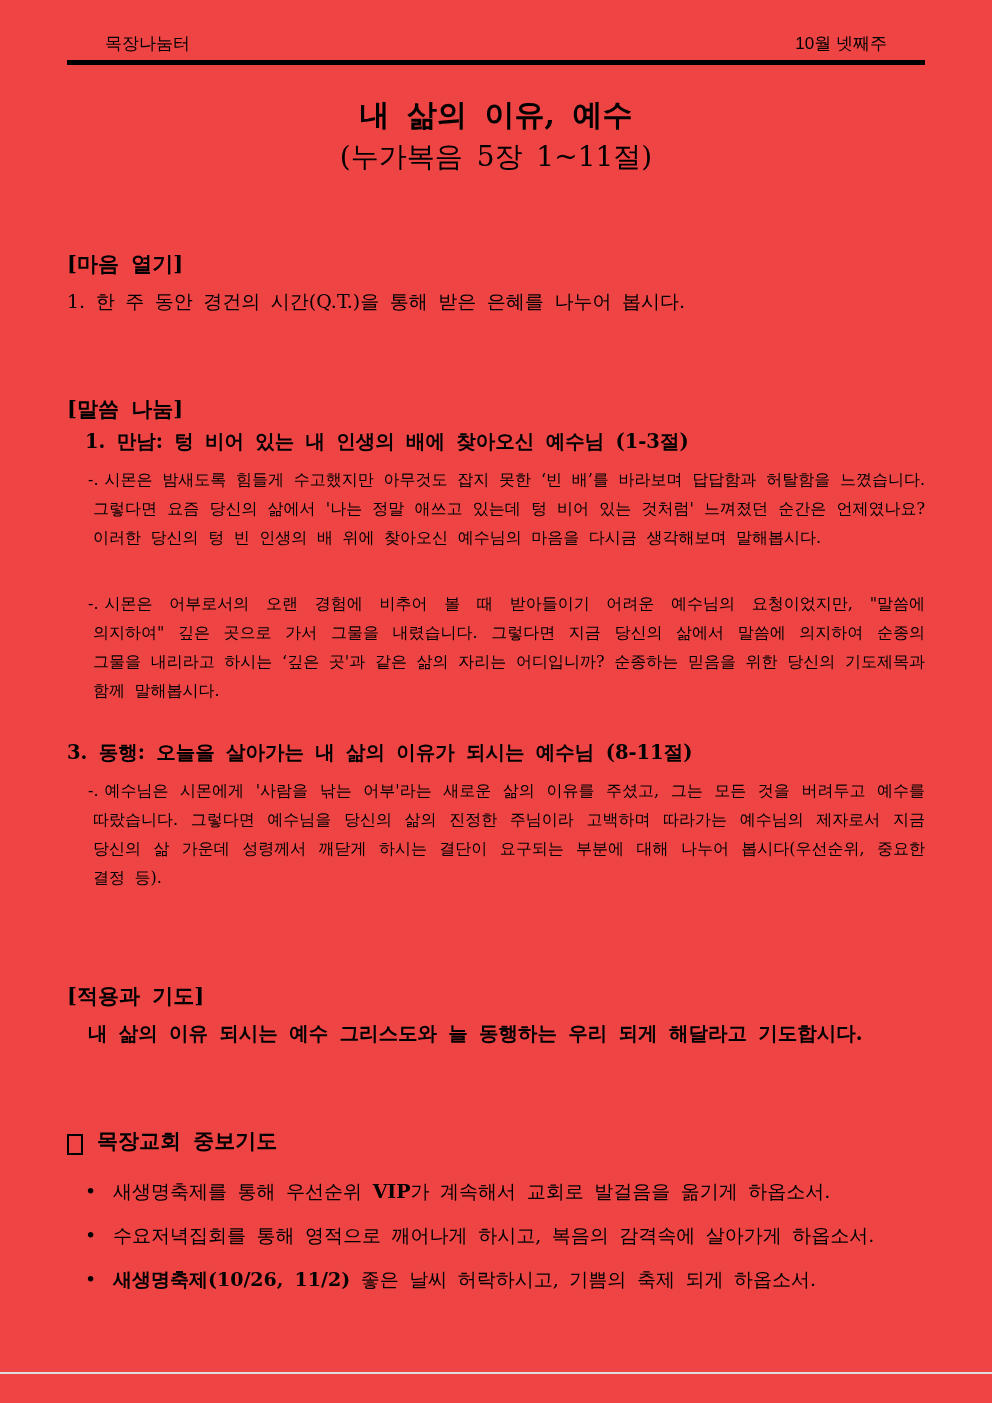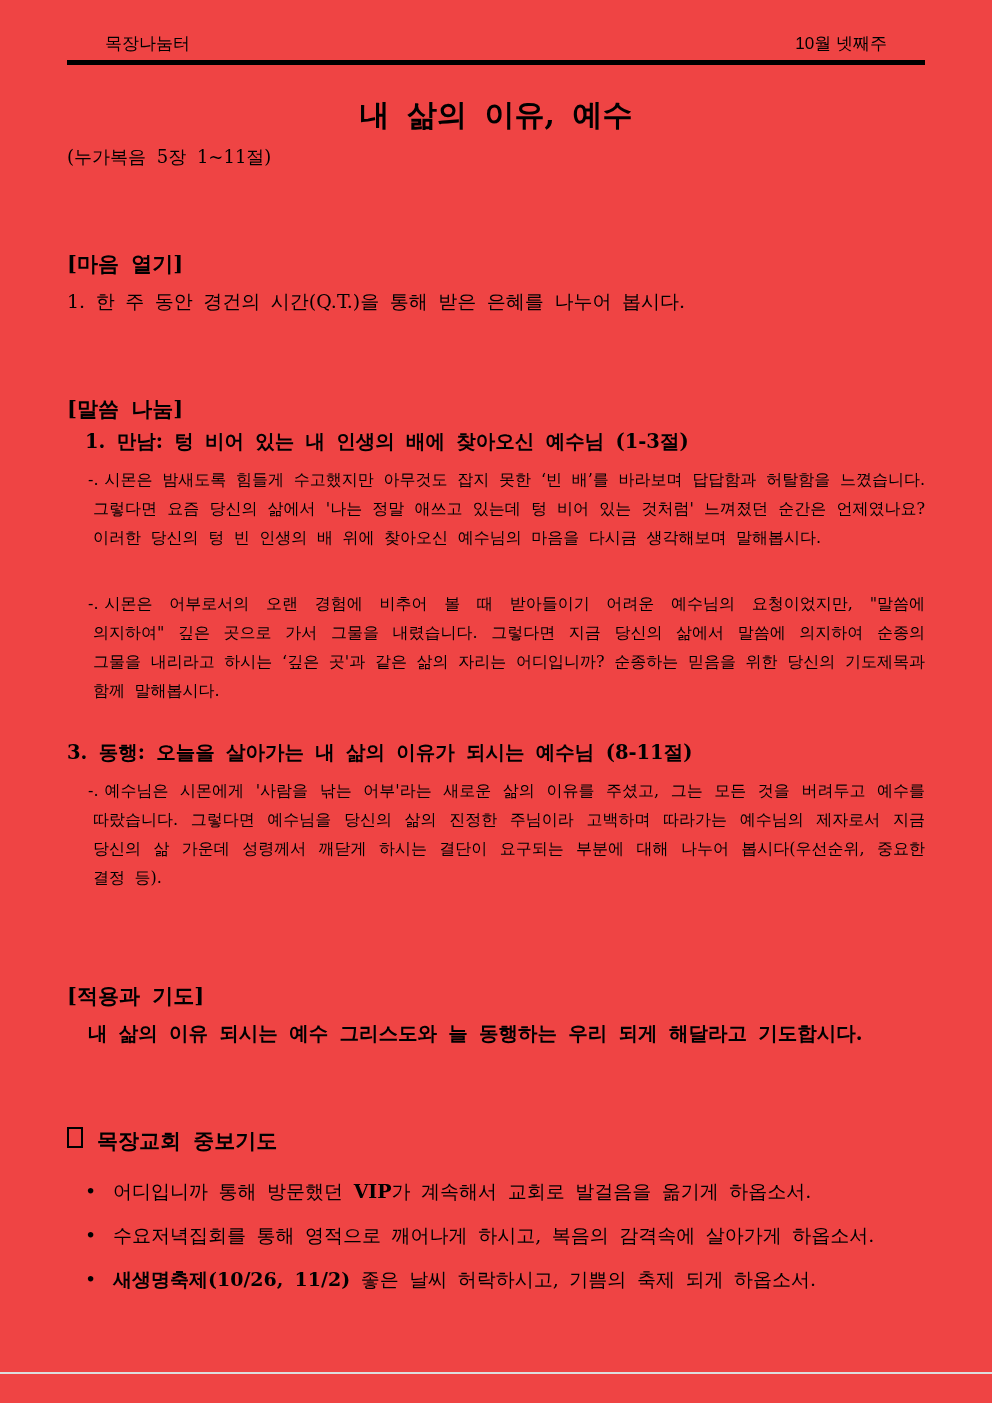--- a/index.html
+++ b/index.html
@@ -37,22 +37,22 @@
   .title {
     margin: 31px 0 0 0;
     text-align: center;
     font-size: 30px;
     line-height: 38px;
     font-weight: 700;
     word-spacing: 7px;
   }
   .subtitle {
     margin-top: 9px;
-    text-align: left;
-    font-size: 18px;
+    text-align: center;
+    font-size: 28px;
     line-height: 28px;
     word-spacing: 5px;
   }
 
   
   .bracket {
     margin: 0;
     font-size: 21px;
     line-height: 28px;
     font-weight: 700;
@@ -101,21 +101,21 @@
     font-size: 19.5px;
     line-height: 29px;
     font-weight: 700;
     word-spacing: 4.5px;
   }
 
   
   .int-heading {
     margin: 0;
     display: flex;
-    align-items: flex-start;
+    align-items: flex-end;
     font-size: 21px;
     line-height: 28px;
     font-weight: 700;
     word-spacing: 5px;
   }
   .checkbox {
     display: inline-block;
     width: 12px;
     height: 17px;
     border: 2.5px solid #000000;
@@ -194,21 +194,21 @@
     <p class="prayer">내 삶의 이유 되시는 예수 그리스도와 늘 동행하는 우리 되게 해달라고 기도합시다.</p>
   </section>
 
   <section class="sec-int">
     <h2 class="int-heading">
       <span class="checkbox"></span>
       <span>목장교회 중보기도</span>
     </h2>
     <ul class="bullets">
       <li>
-        <span class="bullet-dot">•</span><span>어디입니까 통해 방문했던 </span><span class="b">VIP</span><span>가 계속해서 교회로 발걸음을 옮기게 하옵소서.</span>
+        <span class="bullet-dot">•</span><span>새생명축제를 통해 우선순위 </span><span class="b">VIP</span><span>가 계속해서 교회로 발걸음을 옮기게 하옵소서.</span>
       </li>
       <li>
         <span class="bullet-dot">•</span><span>수요저녁집회를 통해 영적으로 깨어나게 하시고, 복음의 감격속에 살아가게 하옵소서.</span><span class="b"></span><span></span>
       </li>
       <li>
         <span class="bullet-dot">•</span><span></span><span class="b">새생명축제(10/26, 11/2)</span><span> 좋은 날씨 허락하시고, 기쁨의 축제 되게 하옵소서.</span>
       </li>
     </ul>
   </section>
 

